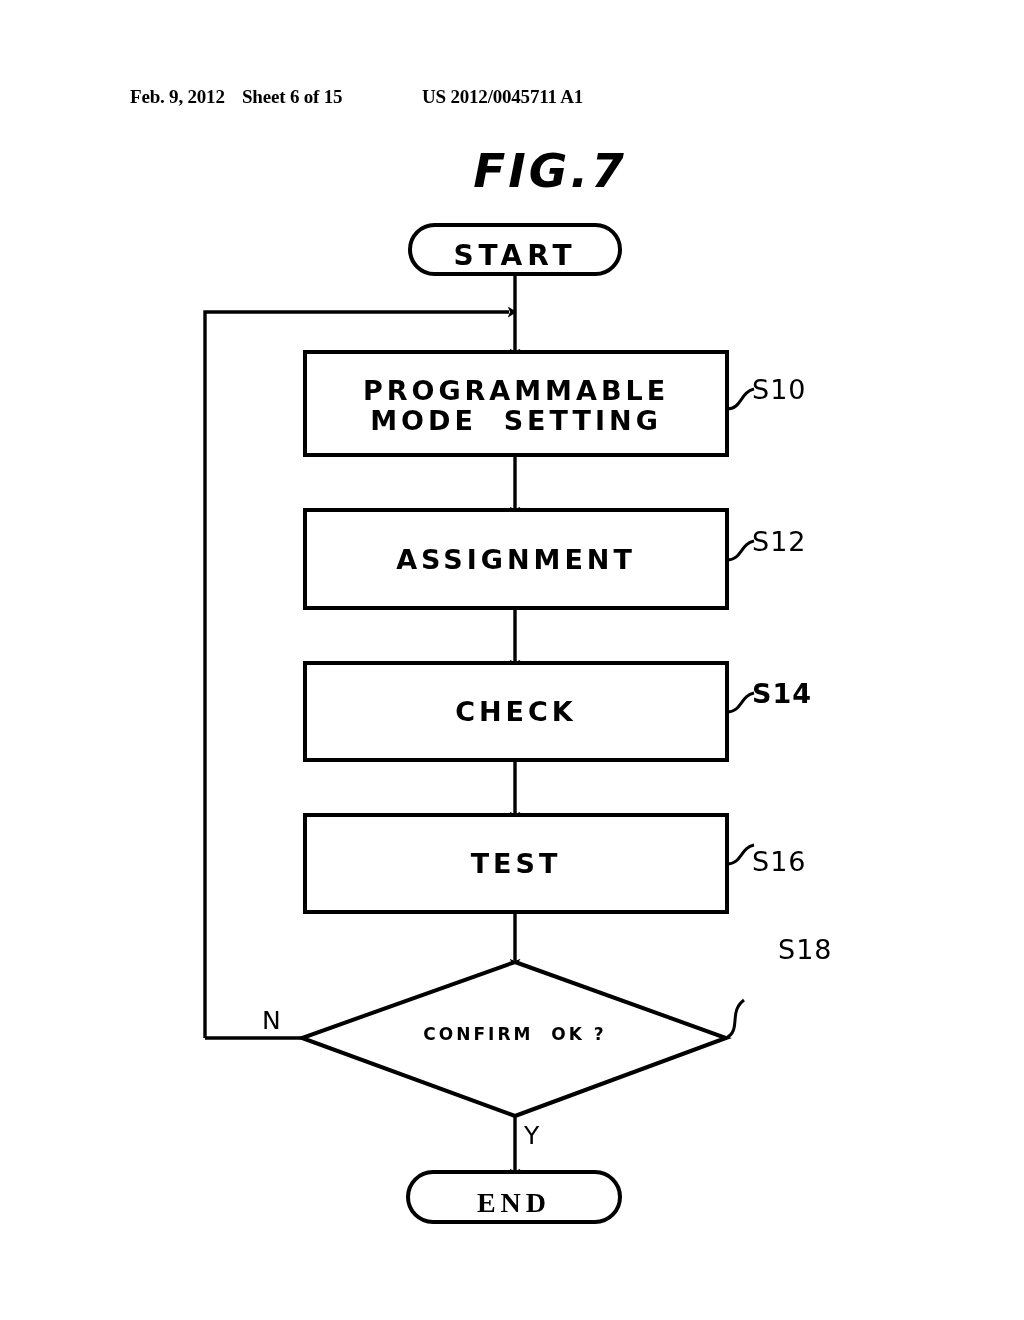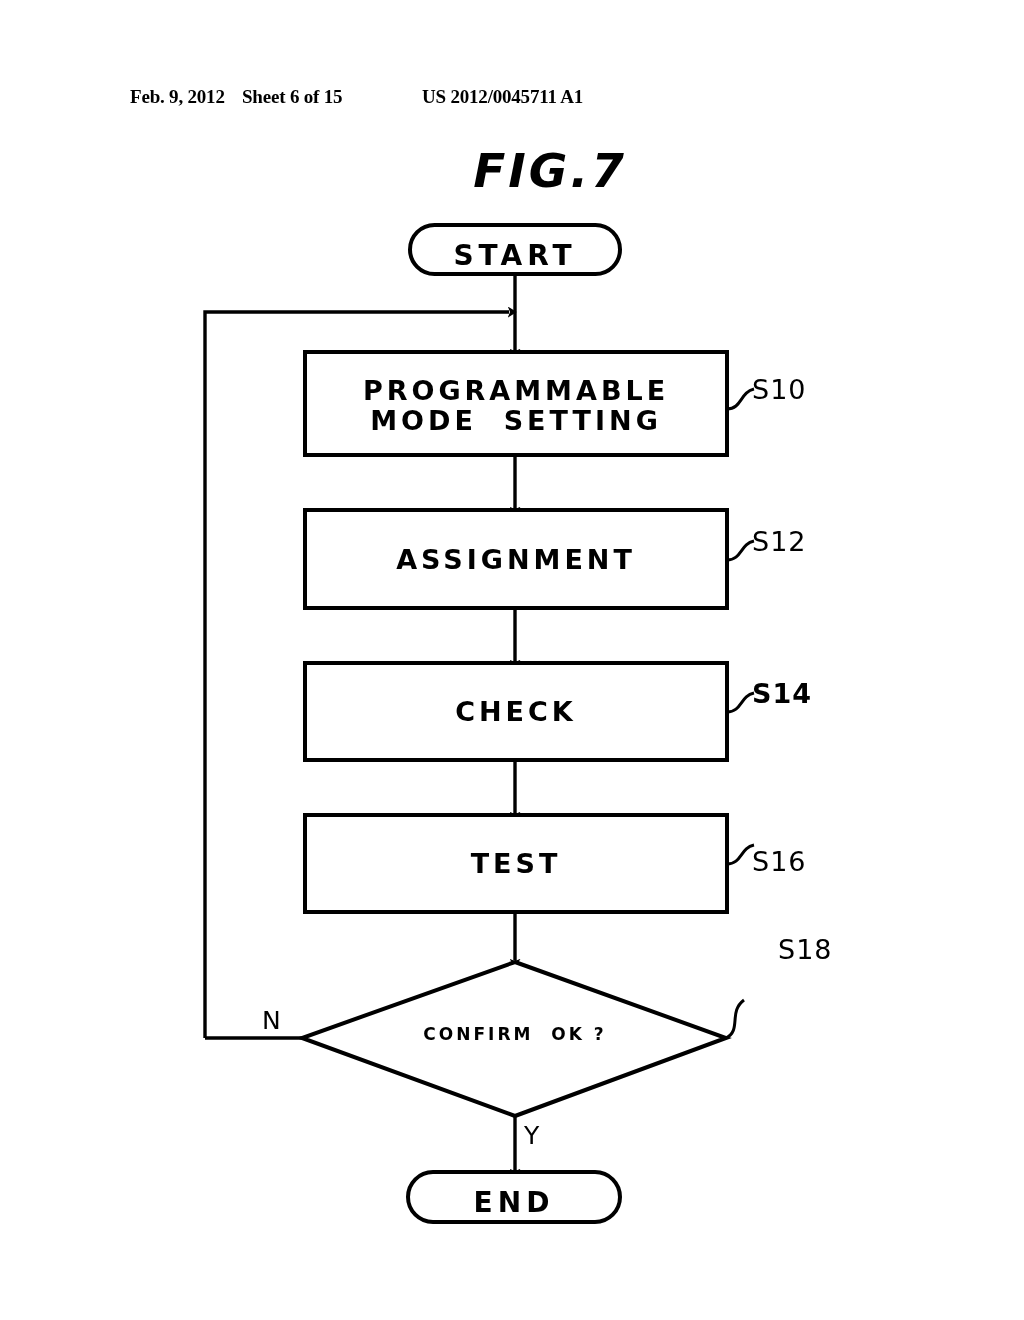--- a/index.html
+++ b/index.html
@@ -170,13 +170,13 @@
 
 <div class="node-text process-label" style="left:305px; top:847px; width:422px;">TEST</div>
 <div class="step-ref" style="left:752px; top:830px;margin-top:16px;">S16</div>
 
 <div class="node-text decision-label" style="left:330px; top:1024px; width:370px;">CONFIRM  OK ?</div>
 <div class="step-ref" style="left:742px; top:934px;margin-left:36px;">S18</div>
 
 <div class="branch-label" style="left:262px; top:1006px;">N</div>
 <div class="branch-label" style="left:524px; top:1121px;">Y</div>
 
-<div class="node-text terminal-label" style="left:408px; top:1185px; width:212px;">END</div>
+<div class="node-text terminal-label" style="left:408px; top:1185px; width:212px;font-family:Liberation Serif, serif;">END</div>
 
 </body></html>

